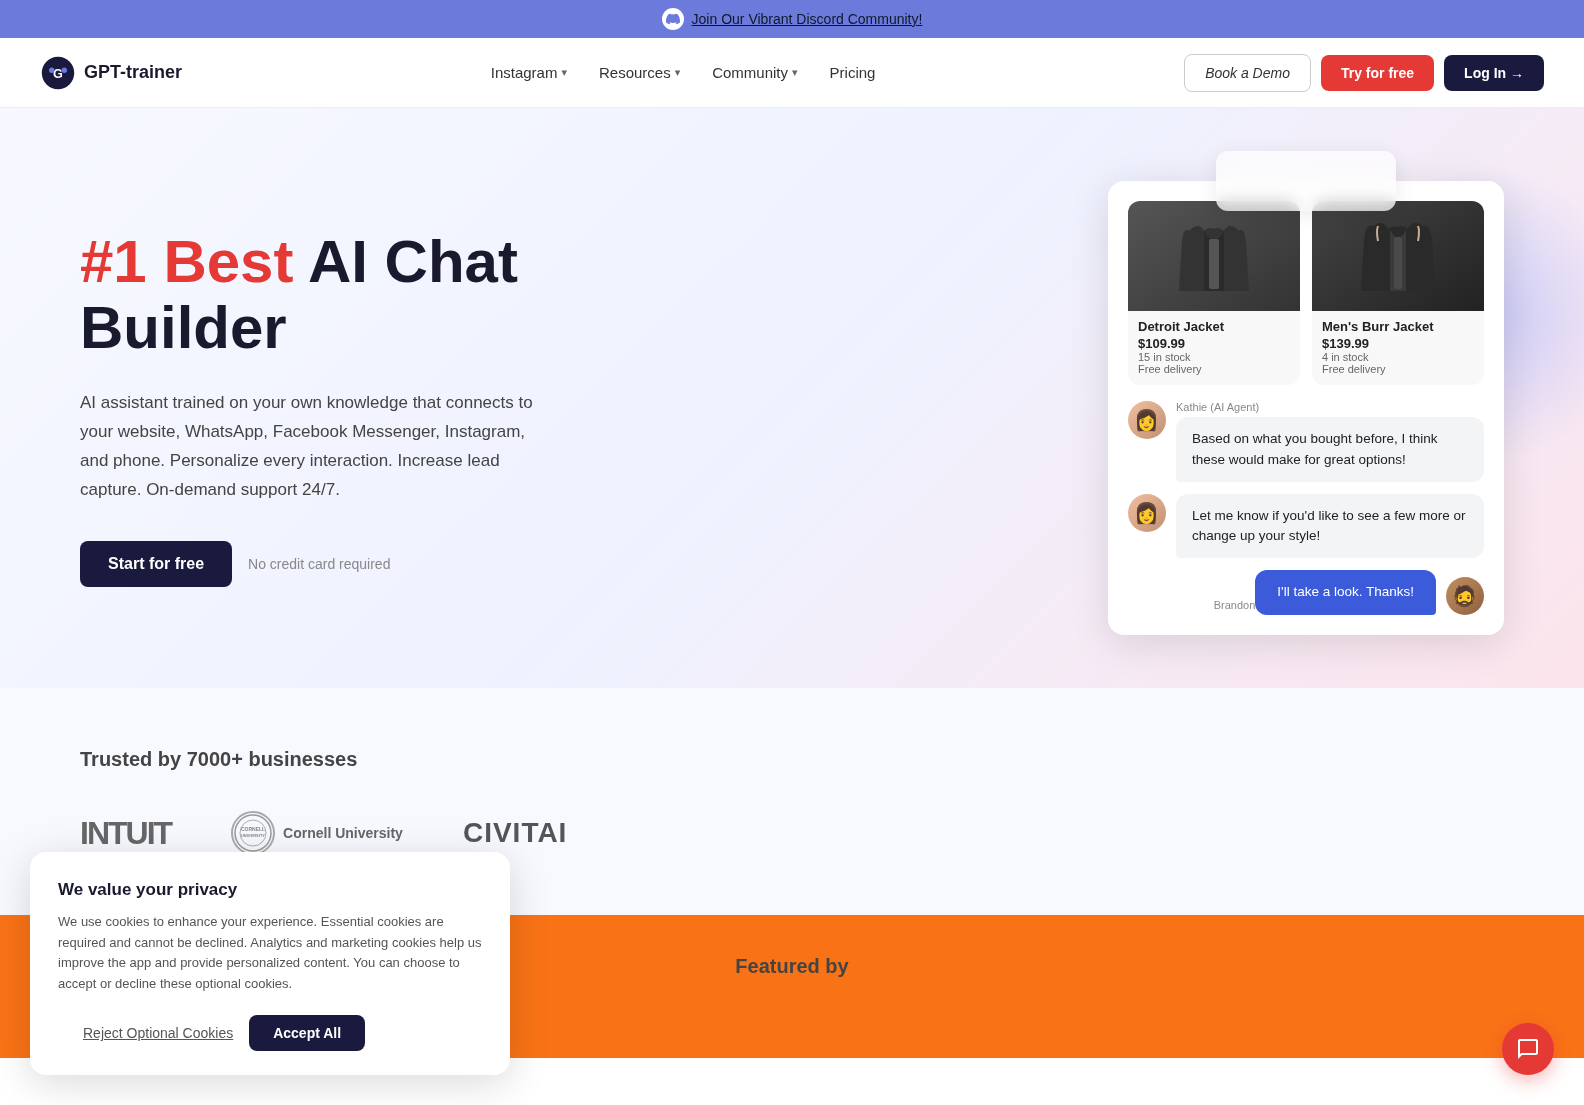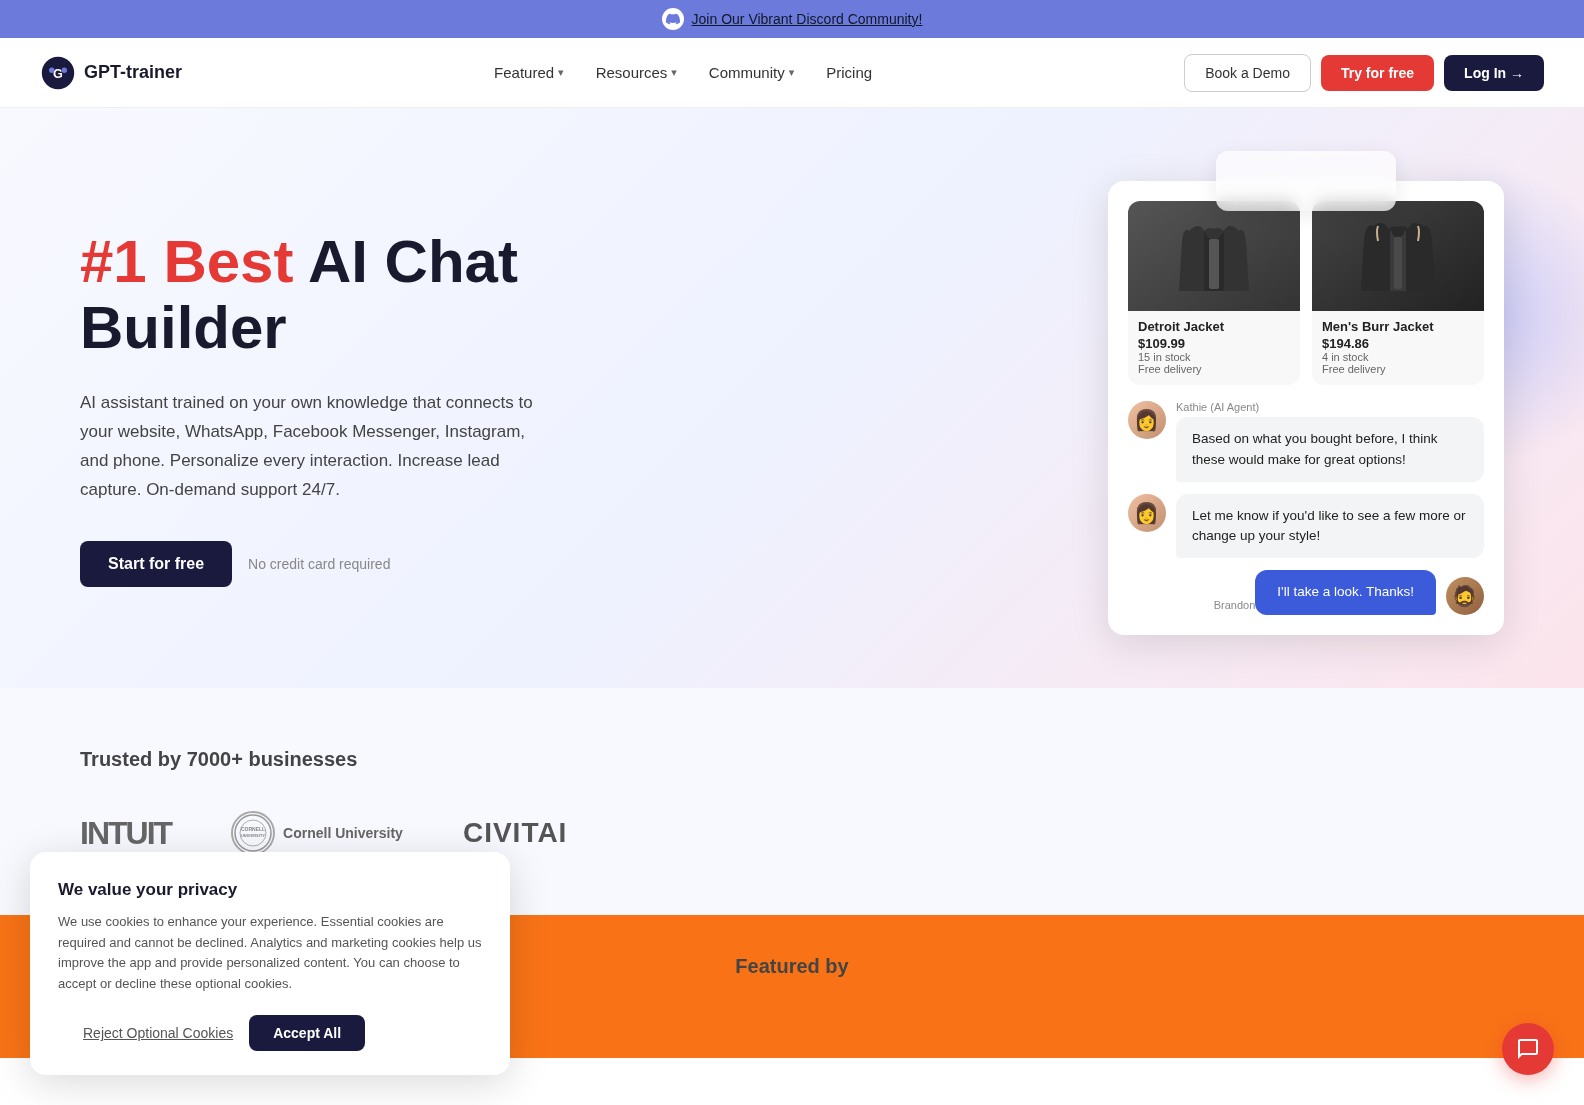--- a/index.html
+++ b/index.html
@@ -76,20 +76,21 @@
     .nav-actions { display: flex; align-items: center; gap: 10px; }
     .btn-book-demo {
       padding: 10px 20px;
       border: 1.5px solid #ccc;
       background: #fff;
       border-radius: 8px;
       font-size: 14px;
       cursor: pointer;
       color: #333;
       font-weight: 500;
+      font-style: italic;
     }
     .btn-try-free {
       padding: 10px 20px;
       background: #e53935;
       color: #fff;
       border: none;
       border-radius: 8px;
       font-size: 14px;
       font-weight: 600;
       cursor: pointer;
@@ -433,21 +434,21 @@
       <circle cx="20" cy="20" r="18" fill="#1a1a3e"></circle>
       <text x="20" y="26" text-anchor="middle" font-size="14" fill="#fff" font-weight="bold">G</text>
       <circle cx="13" cy="17" r="3" fill="#6c7bdb"></circle>
       <circle cx="27" cy="17" r="3" fill="#6c7bdb"></circle>
     </svg>
     <span>GPT-trainer</span>
   </a>
 
   <div class="nav-links">
     <a class="nav-item" href="#">
-      <span>Featured</span>
+      <span>Instagram</span>
       <span class="nav-chevron">▾</span>
     </a>
     <a class="nav-item" href="#">
       <span>Resources</span>
       <span class="nav-chevron">▾</span>
     </a>
     <a class="nav-item" href="#">
       <span>Community</span>
       <span class="nav-chevron">▾</span>
     </a>
@@ -502,21 +503,21 @@
             <svg viewBox="0 0 80 90" width="80" height="90">
               <path d="M15 15 Q8 12 6 28 L3 80 L32 80 L32 38 L48 38 L48 80 L77 80 L74 28 Q72 12 65 15 Q55 8 50 18 Q45 14 40 16 Q35 14 30 18 Q25 8 15 15Z" fill="#2a2a2a"></path>
               <path d="M32 18 Q36 28 40 26 Q44 28 48 18 L48 80 L32 80Z" fill="#3a3a3a"></path>
               <rect x="36" y="26" width="8" height="52" fill="#4a4a4a" rx="2"></rect>
               <path d="M20 15 Q18 20 20 30" stroke="#c8b090" stroke-width="2" fill="none"></path>
               <path d="M60 15 Q62 20 60 30" stroke="#c8b090" stroke-width="2" fill="none"></path>
             </svg>
           </div>
           <div class="product-info">
             <div class="product-name">Men's Burr Jacket</div>
-            <div class="product-price">$194.86</div>
+            <div class="product-price">$139.99</div>
             <div class="product-stock">4 in stock</div>
             <div class="product-delivery">Free delivery</div>
           </div>
         </div>
       </div>
 
       <div class="chat-messages">
         <div class="chat-msg-agent">
           <div class="agent-avatar">👩</div>
           <div class="chat-msg-content">

